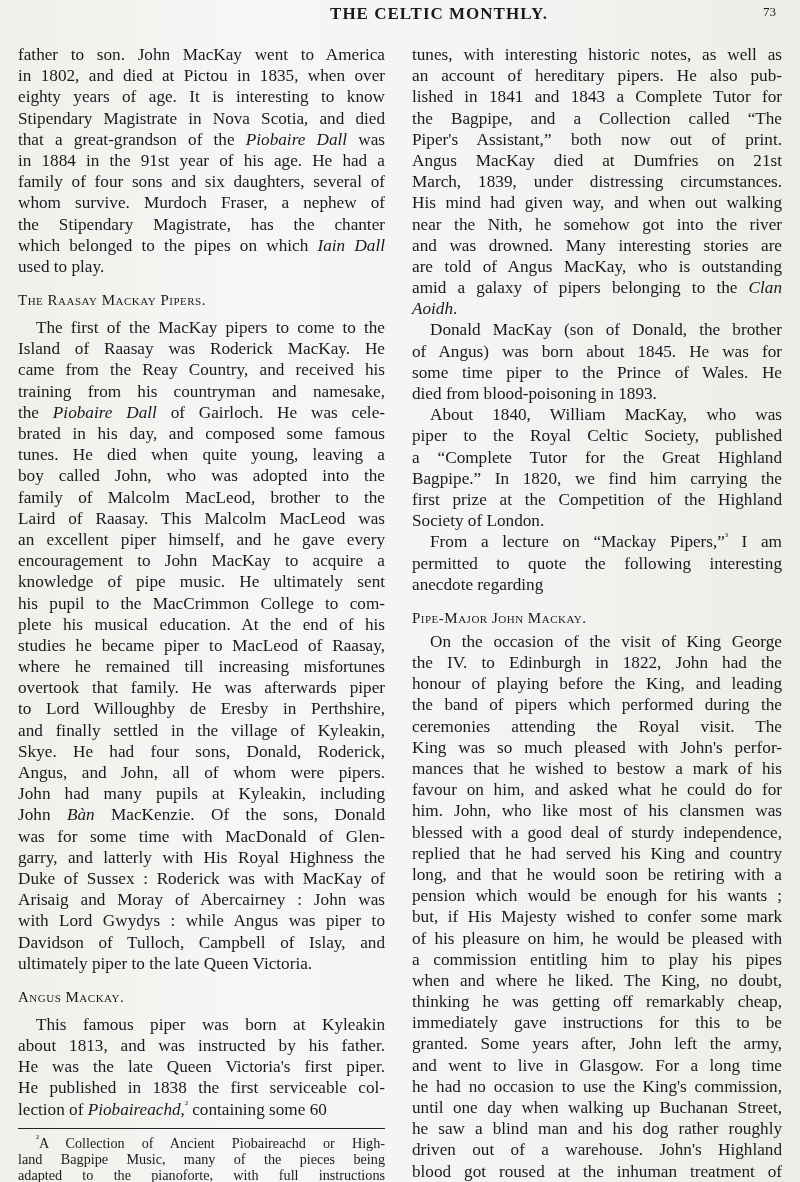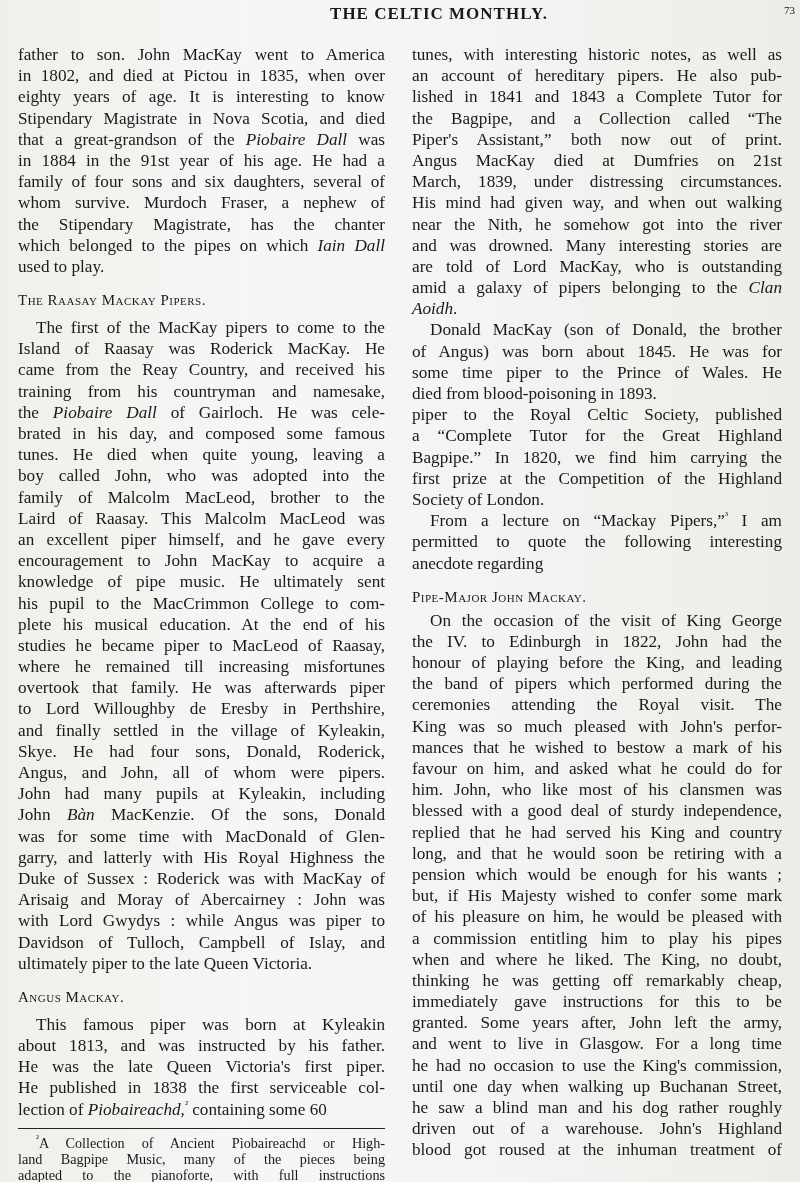--- a/index.html
+++ b/index.html
@@ -7,21 +7,21 @@
     width: 800px; height: 1182px; overflow: hidden;
     background: #f3f3f1;
     font-family: "Liberation Serif", "DejaVu Serif", serif;
     color: #1a1a1a;
   }
   .page { position: relative; width: 800px; height: 1182px;
     background: linear-gradient(90deg,#efefec 0%,#f6f6f4 30%,#f4f4f2 60%,#ecece9 100%); }
   .running-head { position: absolute; top: 4px; left: 0; width: 800px; height: 22px; }
   .running-title { position: absolute; left: 0; width: 800px; text-align: center; top: 0;
     font-size: 17px; font-weight: bold; letter-spacing: 1px; padding-left: 39px; }
-  .page-number { position: absolute; right: 5px; top: 0; font-size: 11px; font-family: Liberation Serif, serif; }
+  .page-number { position: absolute; right: 24px; top: 0; font-size: 13px; font-family: Liberation Serif, serif; }
   .col { position: absolute; top: 44px; }
   .col-left { left: 18px; width: 367px; }
   .col-right { left: 412px; width: 370px; }
   .line { display: block; height: 21.2px; line-height: 21.2px; font-size: 17.2px;
     white-space: nowrap; text-align: justify; text-align-last: justify; }
   .line.last { text-align-last: left; }
   .line.indent { padding-left: 18px; }
   .heading { display: block; text-align: left; font-size: 15px; letter-spacing: 0.5px;
     height: 26px; line-height: 26px; font-variant: small-caps; }
   .heading.gap-top { margin-top: 10px; }
@@ -112,31 +112,32 @@
         <span class="line">tunes, with interesting historic notes, as well as</span>
         <span class="line">an account of hereditary pipers.  He also pub-</span>
         <span class="line">lished in 1841 and 1843 a Complete Tutor for</span>
         <span class="line">the Bagpipe, and a Collection called “The</span>
         <span class="line">Piper's Assistant,” both now out of print.</span>
         <span class="line">Angus MacKay died at Dumfries on 21st</span>
         <span class="line">March, 1839, under distressing circumstances.</span>
         <span class="line">His mind had given way, and when out walking</span>
         <span class="line">near the Nith, he somehow got into the river</span>
         <span class="line">and was drowned.  Many interesting stories are</span>
-        <span class="line">are told of Lord MacKay, who is outstanding</span>
+        <span class="line">are told of Angus MacKay, who is outstanding</span>
         <span class="line">amid a galaxy of pipers belonging to the <i>Clan</i></span>
         <span class="line last"><i>Aoidh</i>.</span>
       </div>
     <div id="rp2">
         <span class="line indent">Donald MacKay (son of Donald, the brother</span>
         <span class="line">of Angus) was born about 1845.  He was for</span>
         <span class="line">some time piper to the Prince of Wales.  He</span>
         <span class="line last">died from blood-poisoning in 1893.</span>
       </div>
     <div id="rp3">
+        <span class="line indent">About 1840, William MacKay, who was</span>
         <span class="line">piper to the Royal Celtic Society, published</span>
         <span class="line">a “Complete Tutor for the Great Highland</span>
         <span class="line">Bagpipe.”  In 1820, we find him carrying the</span>
         <span class="line">first prize at the Competition of the Highland</span>
         <span class="line last">Society of London.</span>
       </div>
     <div id="rp4">
         <span class="line indent">From a lecture on “Mackay Pipers,”<sup>³</sup> I am</span>
         <span class="line">permitted to quote the following interesting</span>
         <span class="line last">anecdote regarding</span>

